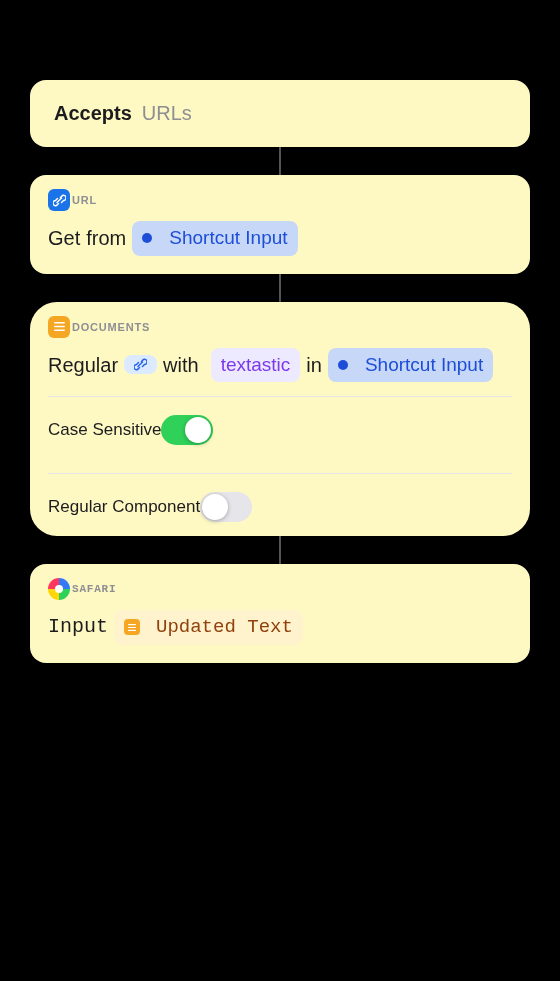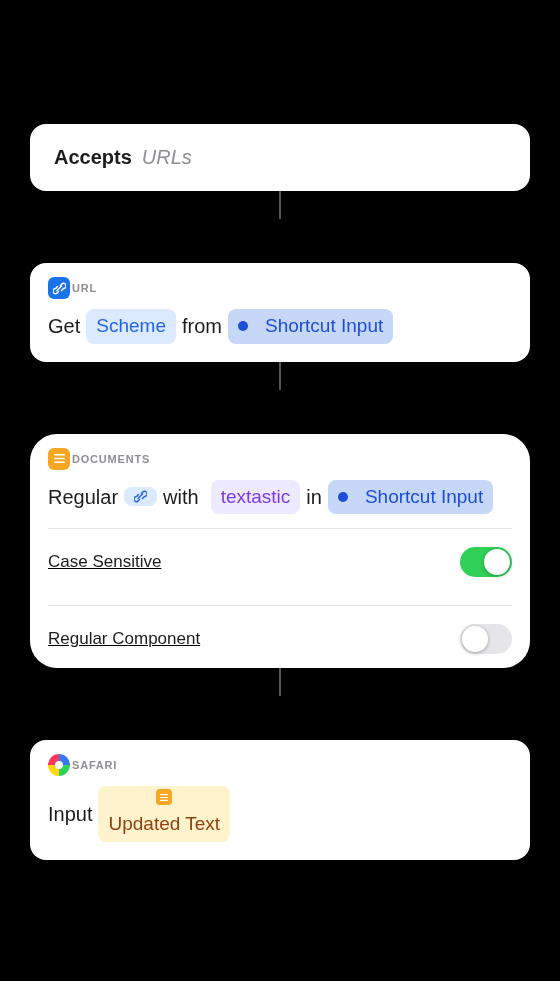--- a/index.html
+++ b/index.html
@@ -25,46 +25,44 @@
 
     .connector {
       width: 2px;
       height: 28px;
       background: #555;
       flex-shrink: 0;
     }
 
     .card {
       width: 100%;
-      background: #ffffff;
+      background: #fef9c3;
       border-radius: 16px;
       padding: 18px 20px;
       box-shadow: 0 2px 12px rgba(0,0,0,0.15);
-      margin-top: 44px;
     }
 
     
     .card-accepts {
       display: flex;
       align-items: center;
       gap: 10px;
       padding: 22px 24px;
     }
 
     .card-accepts .label-main {
       font-size: 20px;
       font-weight: 600;
       color: #1c1c1e;
     }
 
     .card-accepts .label-sub {
       font-size: 20px;
       font-weight: 400;
       color: #8e8e93;
-      font-style: italic;
     }
 
     
     .card-url {
       padding: 14px 18px 18px;
     }
 
     .card-header {
       display: flex;
       align-items: center;
@@ -146,23 +144,21 @@
 
     .divider {
       height: 1px;
       background: #e5e5ea;
       margin: 14px 0;
     }
 
     .toggle-row {
       display: flex;
       align-items: center;
-      justify-content: space-between;
       padding: 4px 0 14px;
-      text-decoration: underline;
     }
 
     .toggle-label {
       font-size: 17px;
       font-weight: 400;
       color: #1c1c1e;
     }
 
     .toggle {
       width: 52px;
@@ -196,20 +192,21 @@
       left: 24px;
     }
 
     .toggle-off .toggle-thumb {
       left: 2px;
     }
 
     
     .card-safari {
       padding: 14px 18px 18px;
+      font-family: Liberation Mono, monospace;
     }
 
     .safari-icon {
       width: 22px;
       height: 22px;
       border-radius: 50%;
       background: conic-gradient(#3478f6 0deg 90deg, #30d158 90deg 180deg, #ffd60a 180deg 270deg, #ff375f 270deg 360deg);
       display: flex;
       align-items: center;
       justify-content: center;
@@ -230,26 +227,25 @@
       font-size: 20px;
       font-weight: 500;
       color: #1c1c1e;
     }
 
     .token-documents {
       background: #fff3cd;
       color: #92400e;
       display: inline-flex;
       align-items: center;
-      gap: 5px;
+      gap: 16px;
       padding: 3px 10px;
       border-radius: 8px;
       font-size: 19px;
       font-weight: 500;
-      flex-direction: column;
     }
 
     .doc-icon-sm {
       width: 16px;
       height: 16px;
       border-radius: 4px;
       background: #f5a623;
       display: inline-flex;
       align-items: center;
       justify-content: center;
@@ -276,23 +272,20 @@
         <svg width="13" height="13" viewBox="0 0 13 13" fill="none">
           <path d="M7.5 3.5 L9.5 1.5 A2.5 2.5 0 0 1 13 4 A2.5 2.5 0 0 1 10.5 6.5 L8.5 8.5" stroke="white" stroke-width="1.5" stroke-linecap="round"></path>
           <path d="M5.5 9.5 L3.5 11.5 A2.5 2.5 0 0 1 0 9 A2.5 2.5 0 0 1 2.5 6.5 L4.5 4.5" stroke="white" stroke-width="1.5" stroke-linecap="round"></path>
           <path d="M4 8.5 L8.5 4" stroke="white" stroke-width="1.5" stroke-linecap="round"></path>
         </svg>
       </div>
       <span class="category-label">URL</span>
     </div>
     <div class="card-body">
       <span class="text-plain">Get</span>
-      <span class="token token-blue">
-        <span>Scheme</span>
-      </span>
       <span class="text-plain">from</span>
       <span class="token token-darkblue">
         <span style="width:10px;height:10px;border-radius:50%;background:#1d4ed8;display:inline-block;flex-shrink:0;"></span>
         <span>Shortcut Input</span>
       </span>
     </div>
   </div>
 
   <div class="connector"></div>
 

